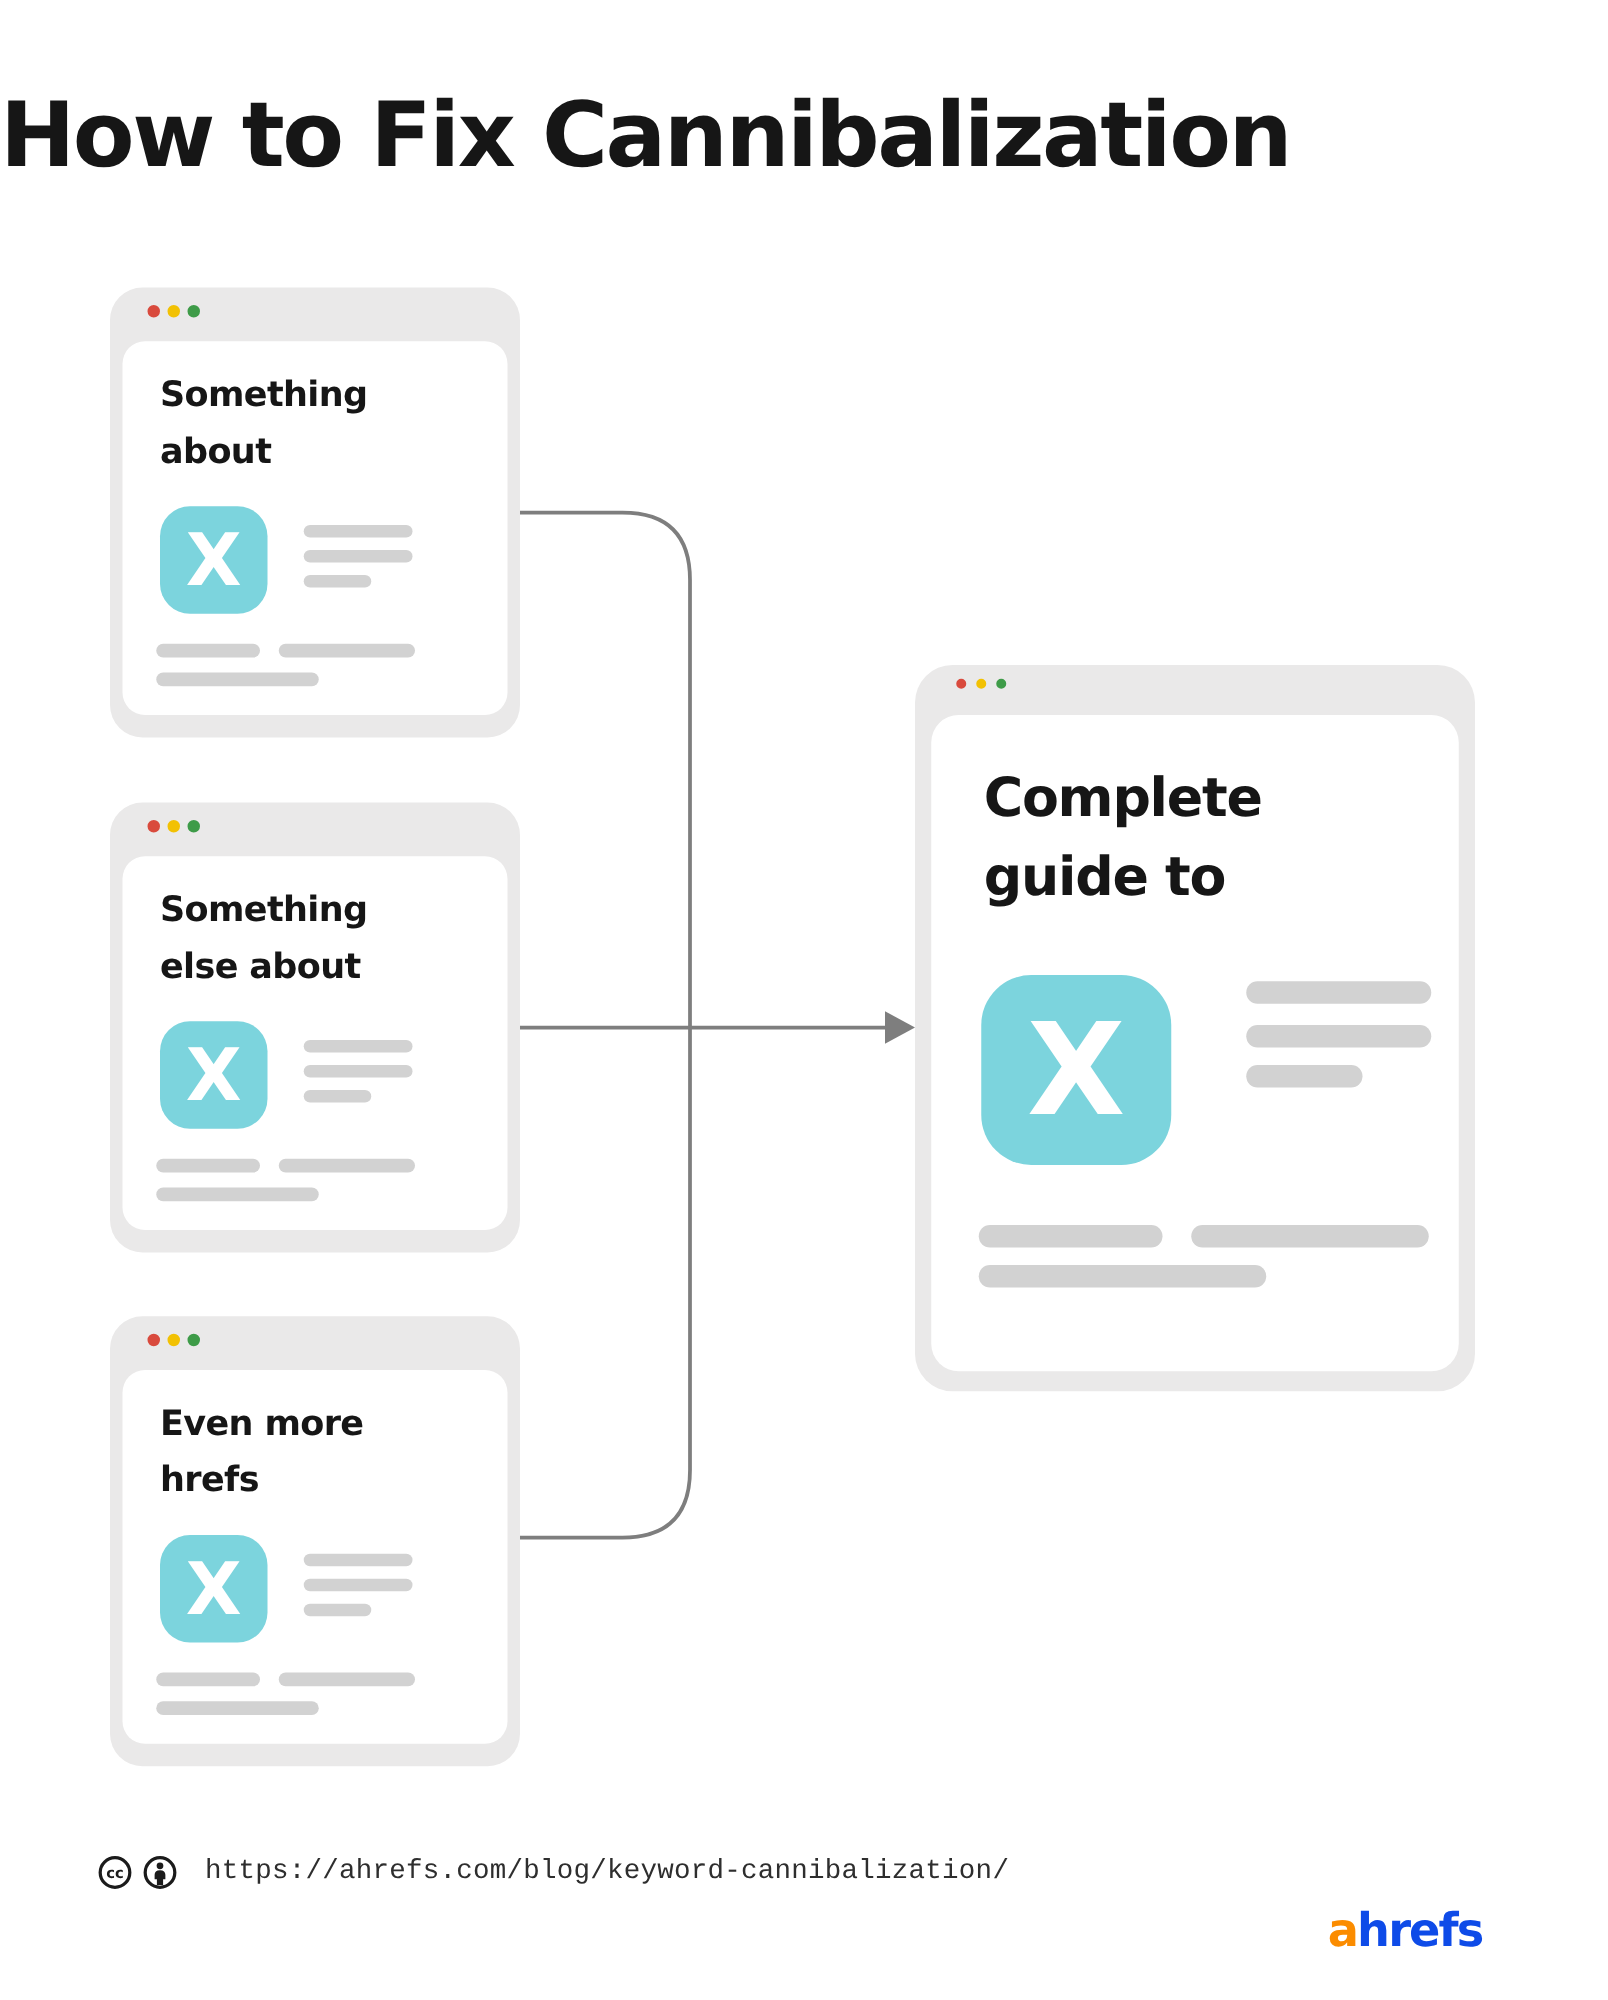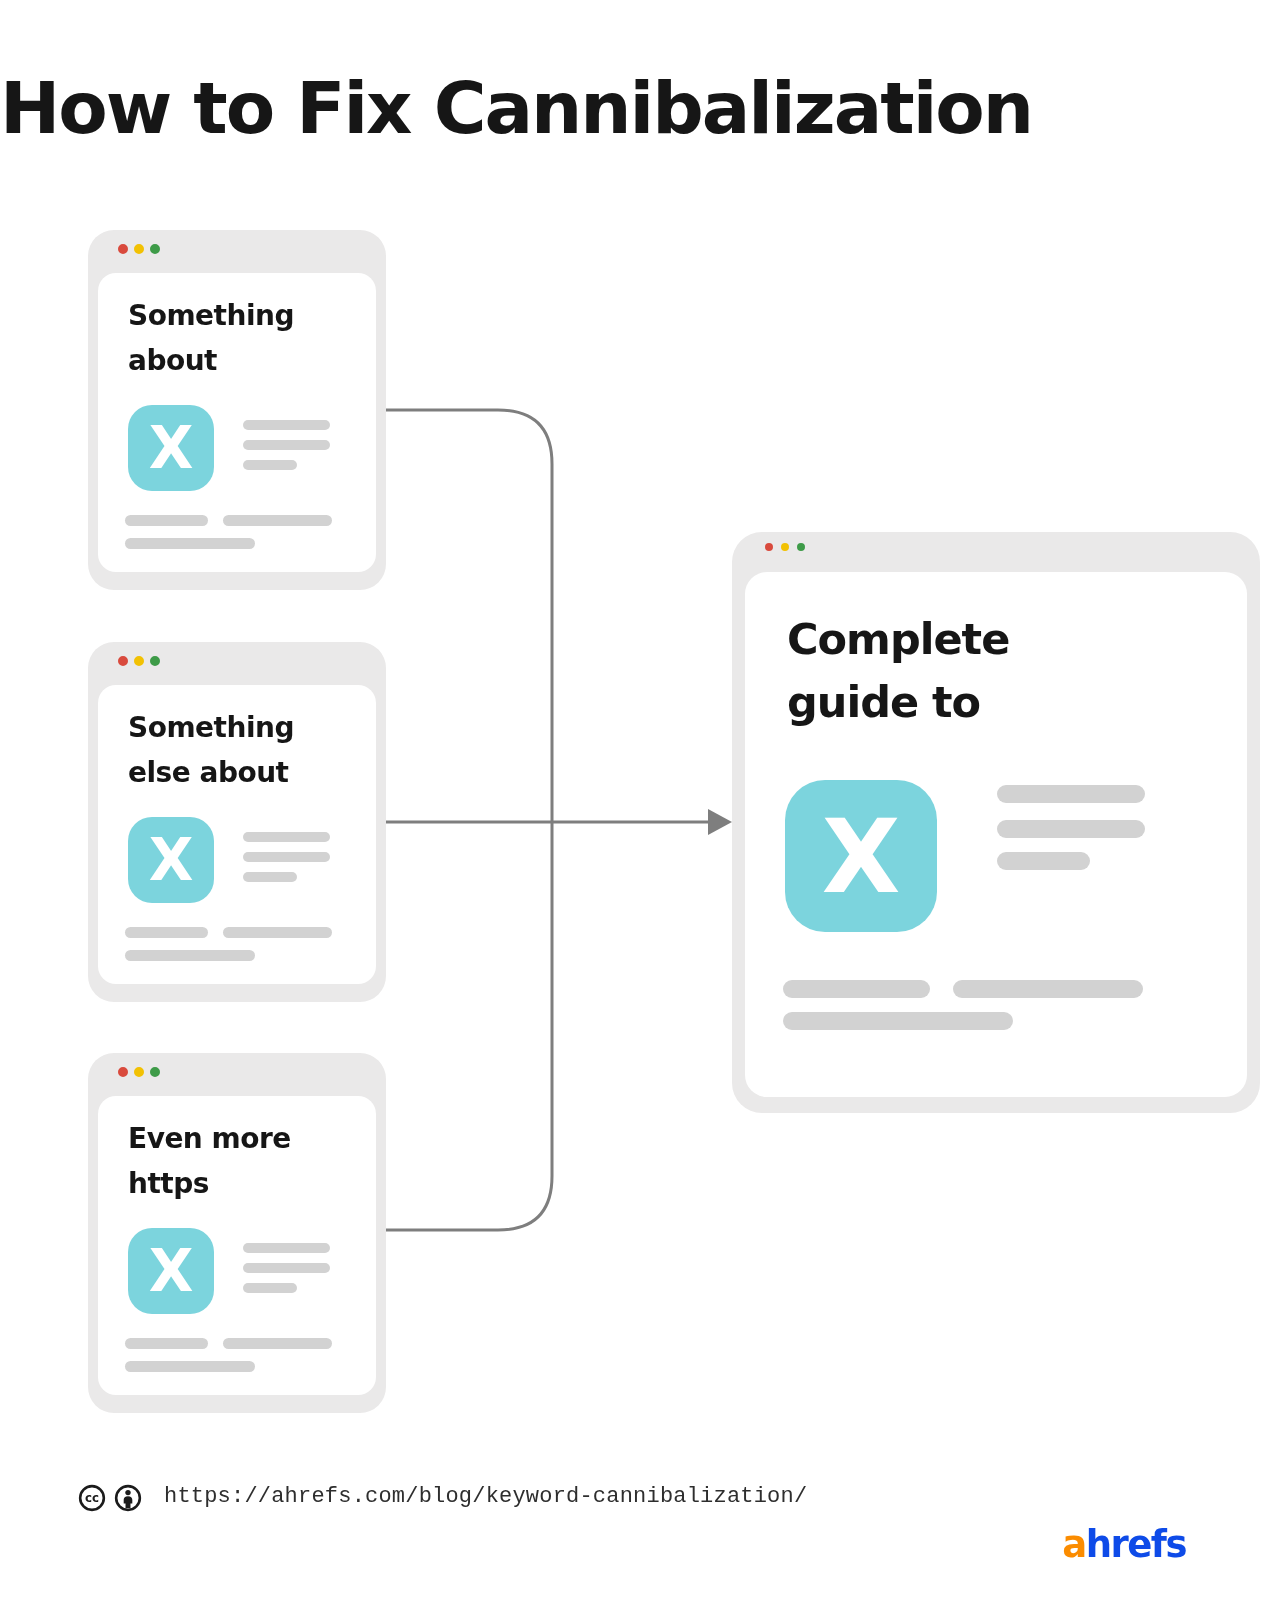--- a/index.html
+++ b/index.html
@@ -23,23 +23,23 @@
     position:absolute;left:0;right:0;top:66px;
     font-size:72px;font-weight:bold;
     letter-spacing:-2px;color:var(--ink);
   }
 
   .connectors{position:absolute;left:0;top:0;pointer-events:none;}
   .cline{fill:none;stroke:var(--connector);stroke-width:3px;}
   .chead{fill:var(--connector);stroke:none;}
 
   .browser{position:absolute;background:var(--frame);}
-  .browser.small{left:88px;width:298px;height:360px;border-radius:26px;}
+  .browser.small{left:88px;width:328px;height:360px;border-radius:26px;}
   #win1{top:230px;} #win2{top:642px;} #win3{top:1053px;}
-  .browser.big{left:732px;top:532px;width:528px;height:581px;border-radius:30px;}
+  .browser.big{left:732px;top:532px;width:448px;height:581px;border-radius:30px;}
 
   .pane{position:absolute;background:#ffffff;}
   .small .pane{left:10px;right:10px;top:43px;bottom:18px;border-radius:18px;}
   .big  .pane{left:13px;right:13px;top:40px;bottom:16px;border-radius:22px;}
 
   .dots{position:absolute;display:flex;}
   .small .dots{left:30px;top:14px;gap:6px;}
   .big   .dots{left:33px;top:11px;gap:8px;}
   .dot{border-radius:50%;background:transparent;}
   .small .dot{width:9px;height:9px;border:5px solid;}
@@ -145,21 +145,21 @@
   </div>
 
   <div class="browser small" id="win3">
     <div class="pane"></div>
     <div class="dots">
       <span class="dot red"></span>
       <span class="dot yellow"></span>
       <span class="dot green"></span>
     </div>
     <div class="win-label">Even more
-https</div>
+hrefs</div>
     <div class="xicon">X</div>
     <div class="bar r1"></div>
     <div class="bar r2"></div>
     <div class="bar r3"></div>
     <div class="bar f1a"></div>
     <div class="bar f1b"></div>
     <div class="bar f2"></div>
   </div>
 
   <div class="browser big">

